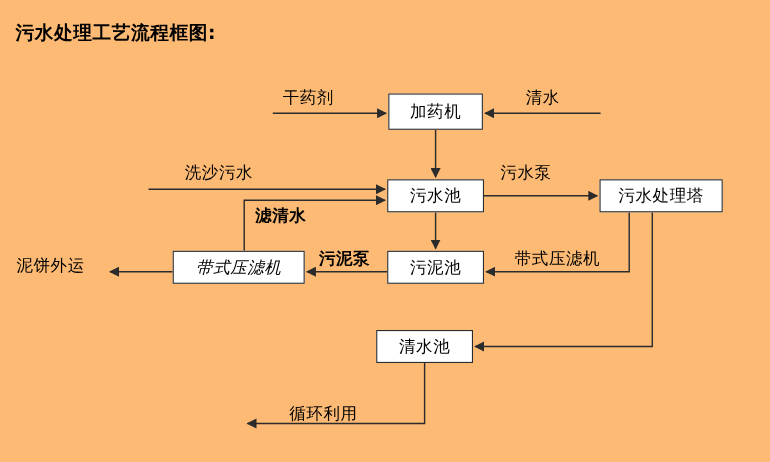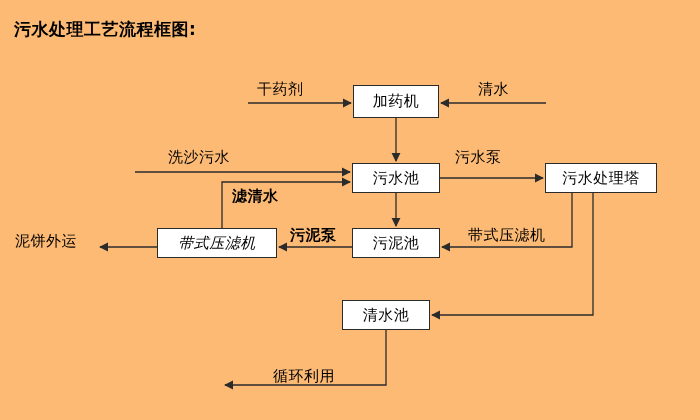--- a/index.html
+++ b/index.html
@@ -121,17 +121,17 @@
   <div class="edge-label" style="left:168px; top:148px;">洗沙污水</div>
 
   <div class="edge-label" style="left:232px; top:187px;font-weight:bold;">滤清水</div>
 
   <div class="edge-label" style="left:455px; top:148px;">污水泵</div>
 
   <div class="edge-label" style="left:290px; top:226px;font-weight:bold;">污泥泵</div>
 
   <div class="edge-label" style="left:468px; top:226px;">带式压滤机</div>
 
-  <div class="edge-label" style="left:273px; top:367px;">循环利用</div>
+  <div class="edge-label" style="left:263px; top:367px;">循环利用</div>
 
   <div class="free-label" style="left:15px; top:232px;">泥饼外运</div>
 
 </div>
 
 </body></html>

